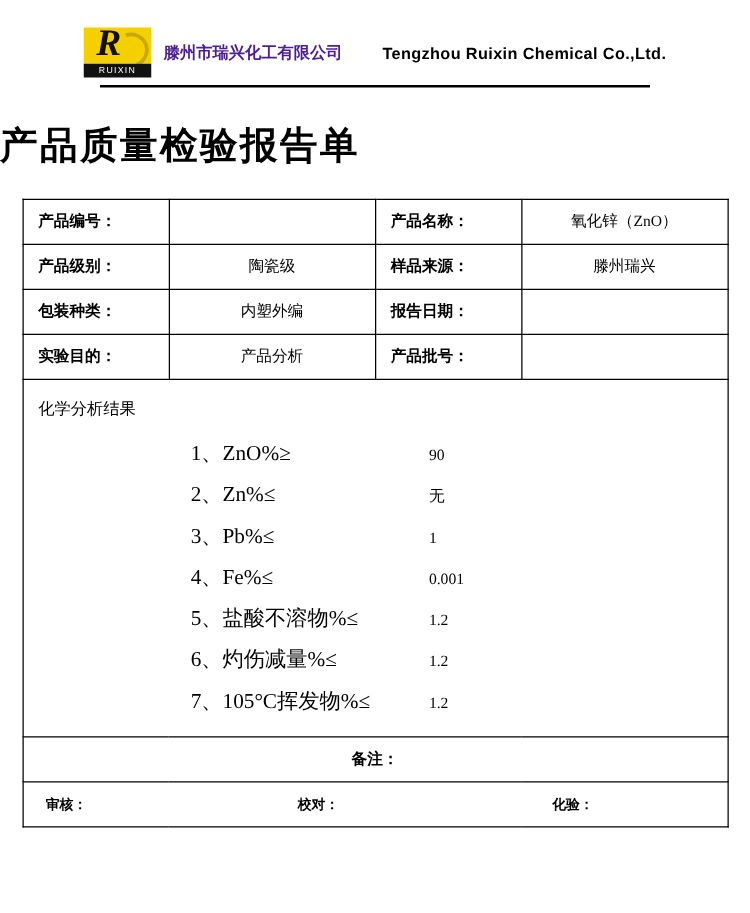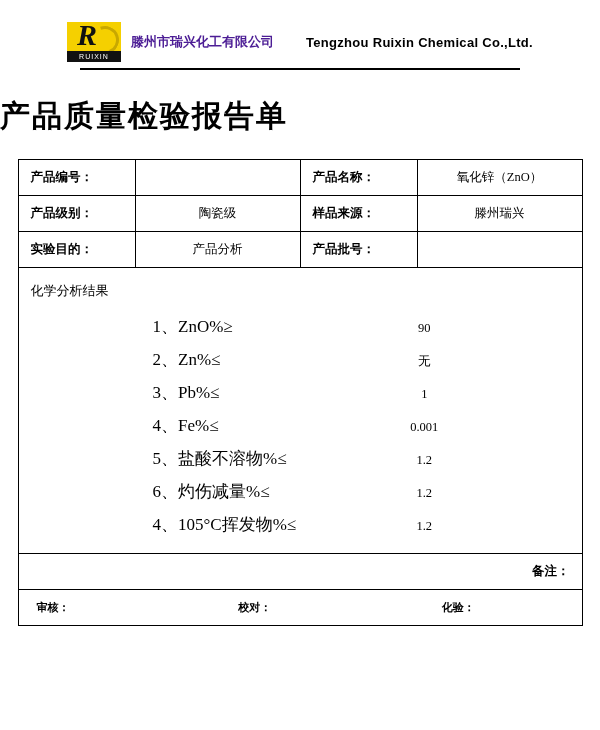--- a/index.html
+++ b/index.html
@@ -164,29 +164,29 @@
     width: 58%;
     padding-left: 122px;
     box-sizing: border-box;
     font-family: "Liberation Serif", serif;
     font-size: 17px;
   }
   .chem-value {
     width: 42%;
     box-sizing: border-box;
     padding-right: 64px;
-    text-align: center;
+    text-align: left;
     font-family: "Liberation Serif", serif;
     font-size: 12.5px;
   }
 
   .remark-cell {
     height: 48px;
     font-weight: bold;
-    text-align: right;
+    text-align: center;
     vertical-align: top;
     padding-top: 8px;
   }
   .sign-cell {
     height: 70px;
     vertical-align: bottom;
     padding-bottom: 10px;
   }
   .sign-row {
     display: flex;
@@ -230,20 +230,26 @@
       <td class="lbl">产品名称：</td>
       <td class="val">氧化锌（ZnO）</td>
     </tr>
     <tr>
       <td class="lbl">产品级别：</td>
       <td class="val">陶瓷级</td>
       <td class="lbl">样品来源：</td>
       <td class="val">滕州瑞兴</td>
     </tr>
     <tr>
+      <td class="lbl">包装种类：</td>
+      <td class="val">内塑外编</td>
+      <td class="lbl">报告日期：</td>
+      <td class="val"></td>
+    </tr>
+    <tr>
       <td class="lbl">实验目的：</td>
       <td class="val">产品分析</td>
       <td class="lbl">产品批号：</td>
       <td class="val"></td>
     </tr>
     <tr>
       <td class="chem-cell" colspan="4">
         <div class="chem-title">化学分析结果</div>
         <div class="chem-list">
           <div class="chem-row">
@@ -264,21 +270,21 @@
           </div>
           <div class="chem-row">
             <span class="chem-name">5、盐酸不溶物%≤</span>
             <span class="chem-value">1.2</span>
           </div>
           <div class="chem-row">
             <span class="chem-name">6、灼伤减量%≤</span>
             <span class="chem-value">1.2</span>
           </div>
           <div class="chem-row">
-            <span class="chem-name">4、105°C挥发物%≤</span>
+            <span class="chem-name">7、105°C挥发物%≤</span>
             <span class="chem-value">1.2</span>
           </div>
         </div>
       </td>
     </tr>
     <tr>
       <td class="remark-cell" colspan="4">备注：</td>
     </tr>
     <tr>
       <td class="sign-cell" colspan="4">

